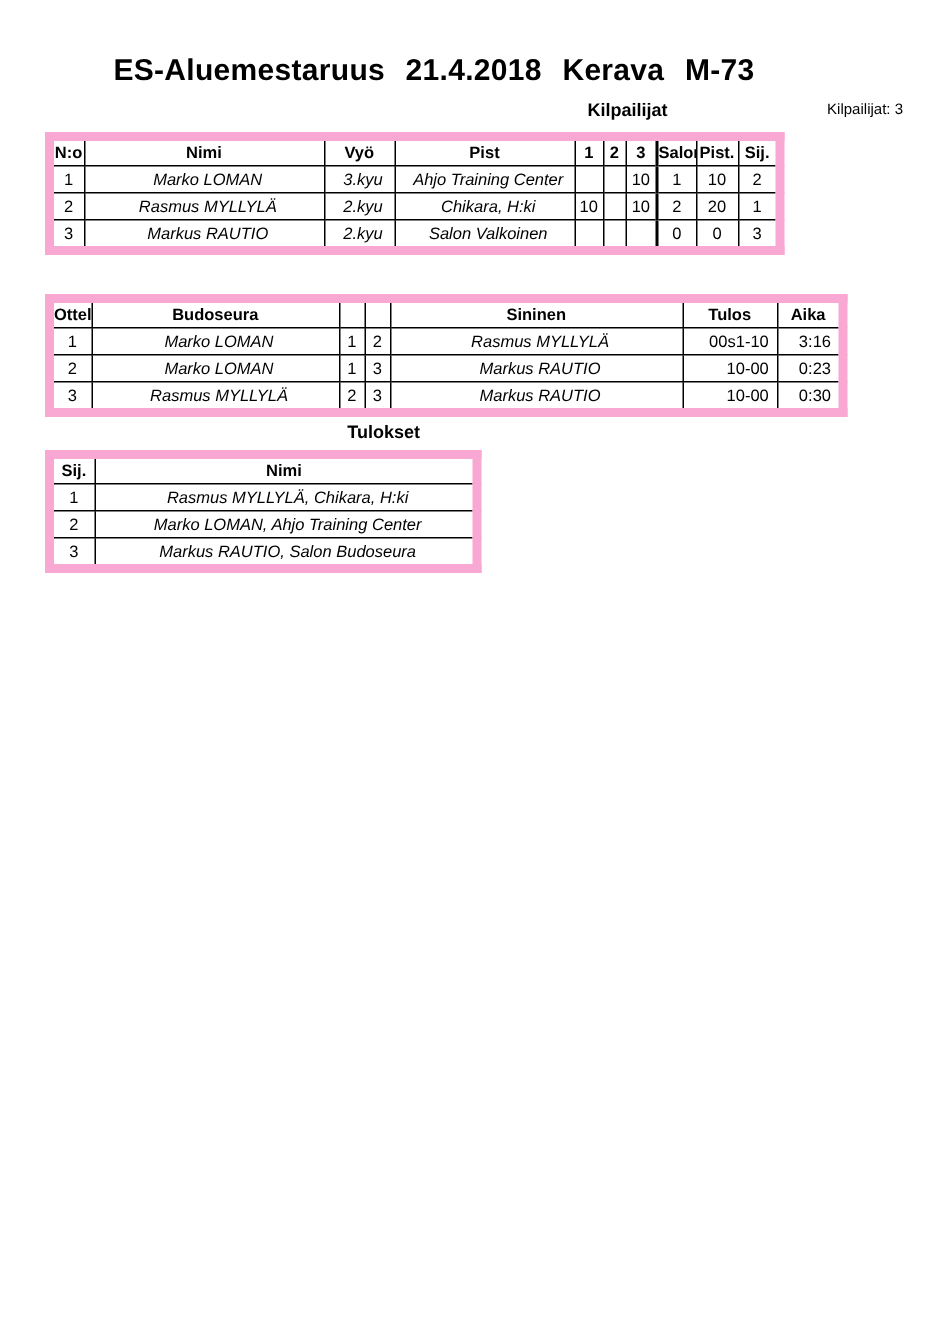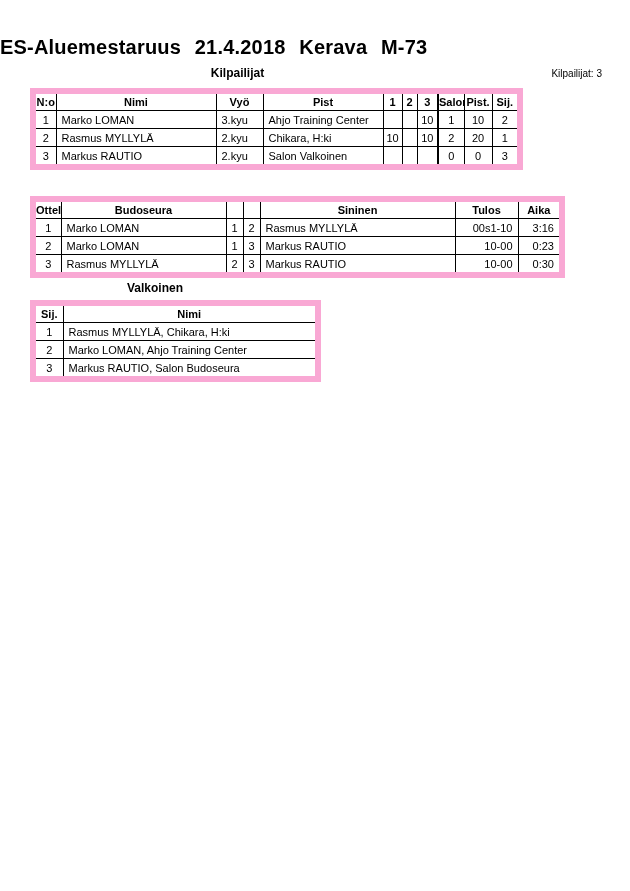--- a/index.html
+++ b/index.html
@@ -16,31 +16,31 @@
     width: 630px;
     height: 891px;
     background: #ffffff;
     overflow: hidden;
   }
   .doc-title {
     position: absolute;
     top: 36px;
     left: 0;
     width: 503px;
-    text-align: left;
+    text-align: right;
     font-size: 20px;
     font-weight: bold;
     word-spacing: 8px;
     letter-spacing: 0.2px;
   }
   .sec-title {
     position: absolute;
     font-size: 12px;
     font-weight: bold;
-    text-align: center;
+    text-align: right;
   }
   #title-competitors { top: 66px;  left: 30px; width: 415px; }
   #title-matches     { top: 175px; left: 30px; width: 529px; }
   #title-results     { top: 281px; left: 30px; width: 250px; }
   .count-label {
     position: absolute;
     top: 68px;
     right: 28px;
     font-size: 10px;
   }
@@ -58,21 +58,21 @@
     white-space: nowrap;
     overflow: hidden;
   }
   th {
     font-weight: bold;
     height: 16px;
     text-align: center;
   }
   td { height: 17px; }
   .c { text-align: center; }
-  .l { text-align: left;  padding-left: 5px; }
+  .l { text-align: center;  padding-left: 5px; font-style: italic; }
   .r { text-align: right; padding-right: 5px; }
   .sep-l { border-left: 2px solid #000; }
   #t-competitors { left: 30px; top: 88px;  width: 487px; }
   #t-matches     { left: 30px; top: 196px; width: 529px; }
   #t-results     { left: 30px; top: 300px; width: 285px; }
 </style>
 </head>
 <body>
 
 <div class="page">
@@ -195,21 +195,21 @@
         <td class="l">Rasmus MYLLYLÄ</td>
         <td class="c">2</td>
         <td class="c">3</td>
         <td class="l">Markus RAUTIO</td>
         <td class="r">10-00</td>
         <td class="r">0:30</td>
       </tr>
     </tbody>
   </table>
 
-  <div class="sec-title" id="title-results">Valkoinen</div>
+  <div class="sec-title" id="title-results">Tulokset</div>
 
   <table id="t-results">
     <colgroup>
       <col style="width:30px">
         <col style="width:255px">
     </colgroup>
     <thead>
       <tr>
         <th>Sij.</th>
         <th>Nimi</th>

